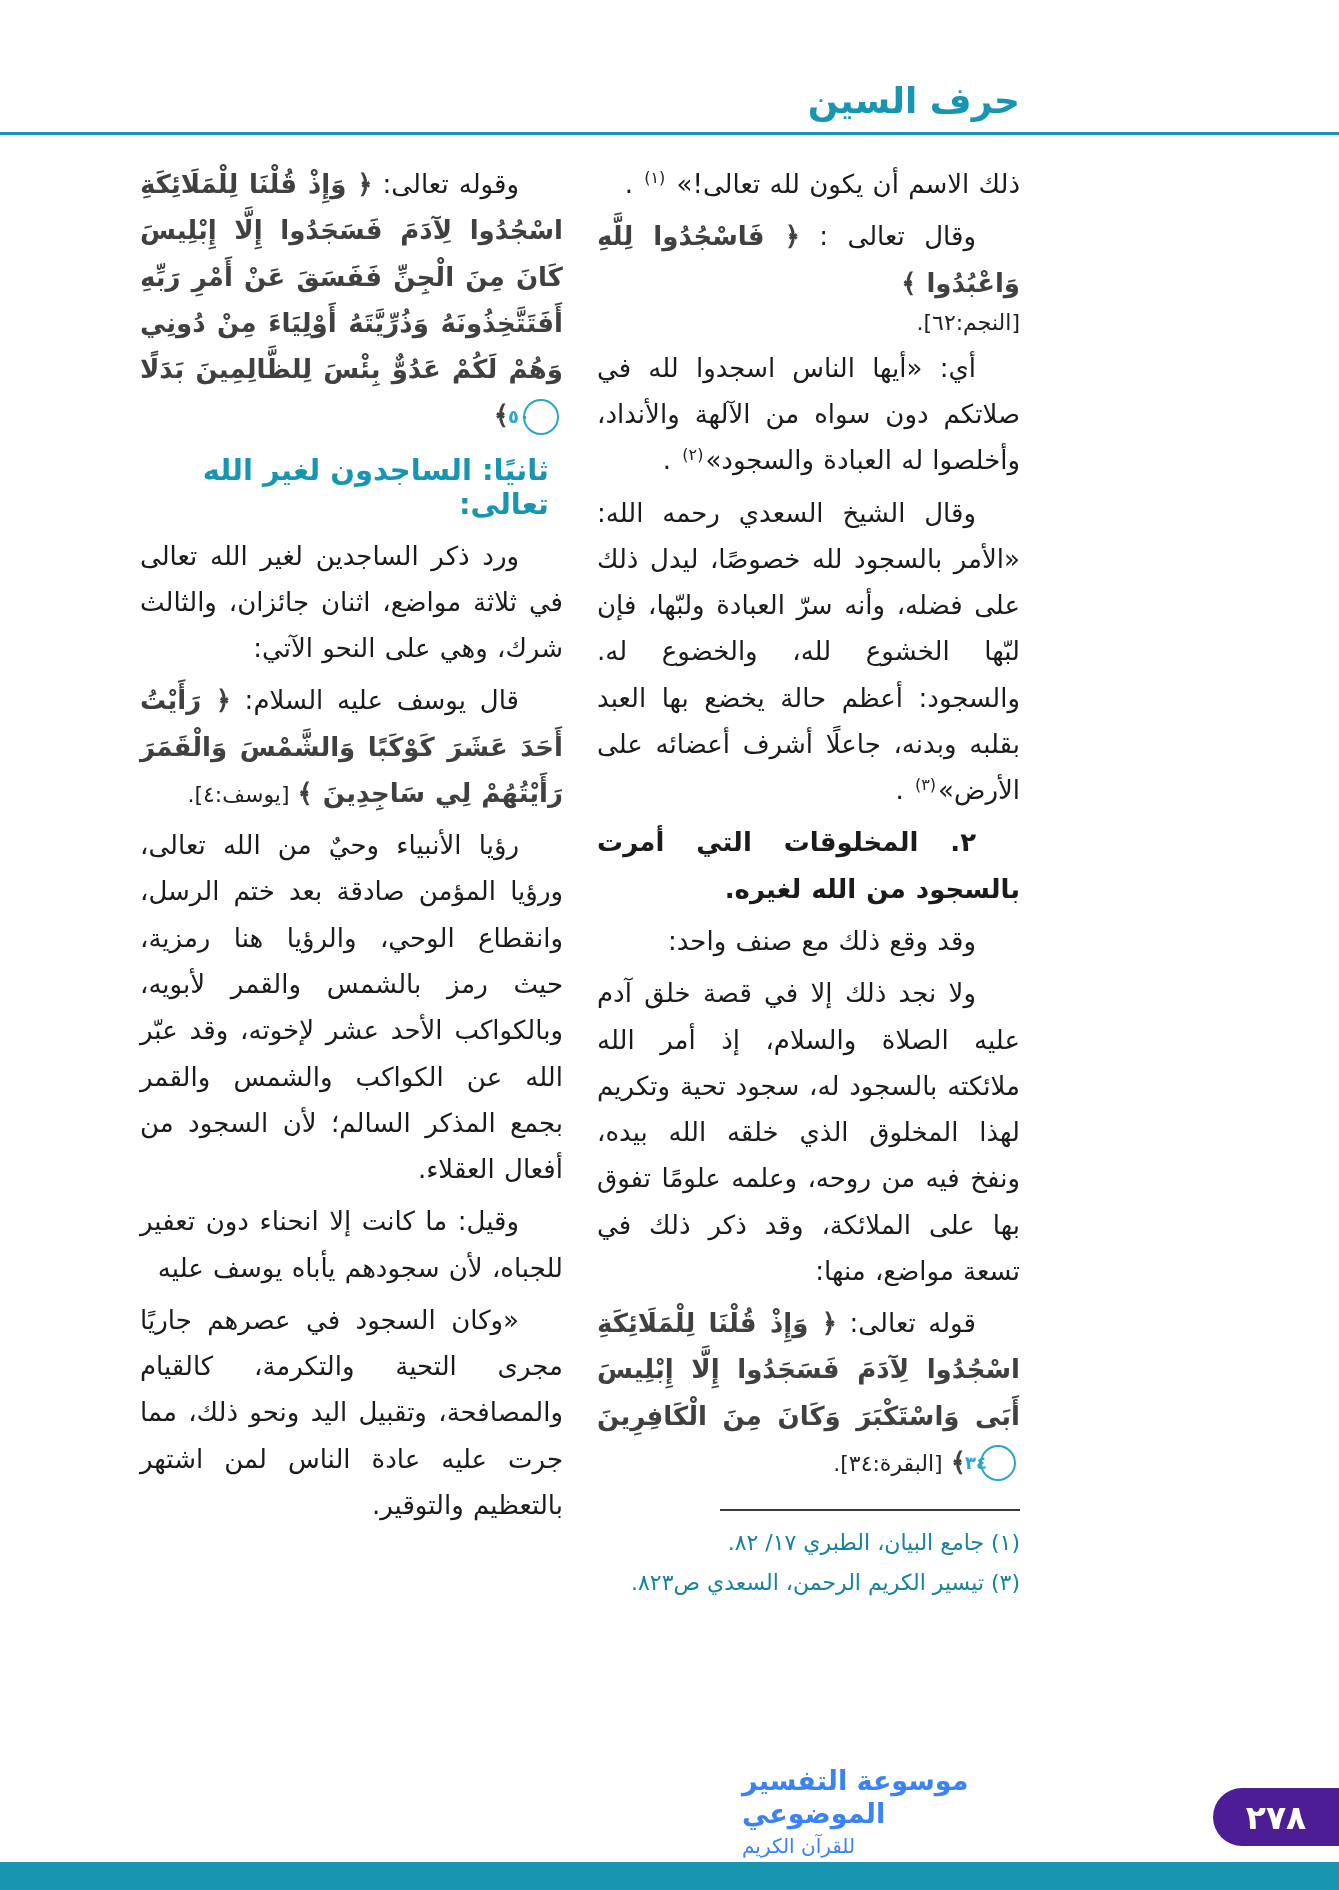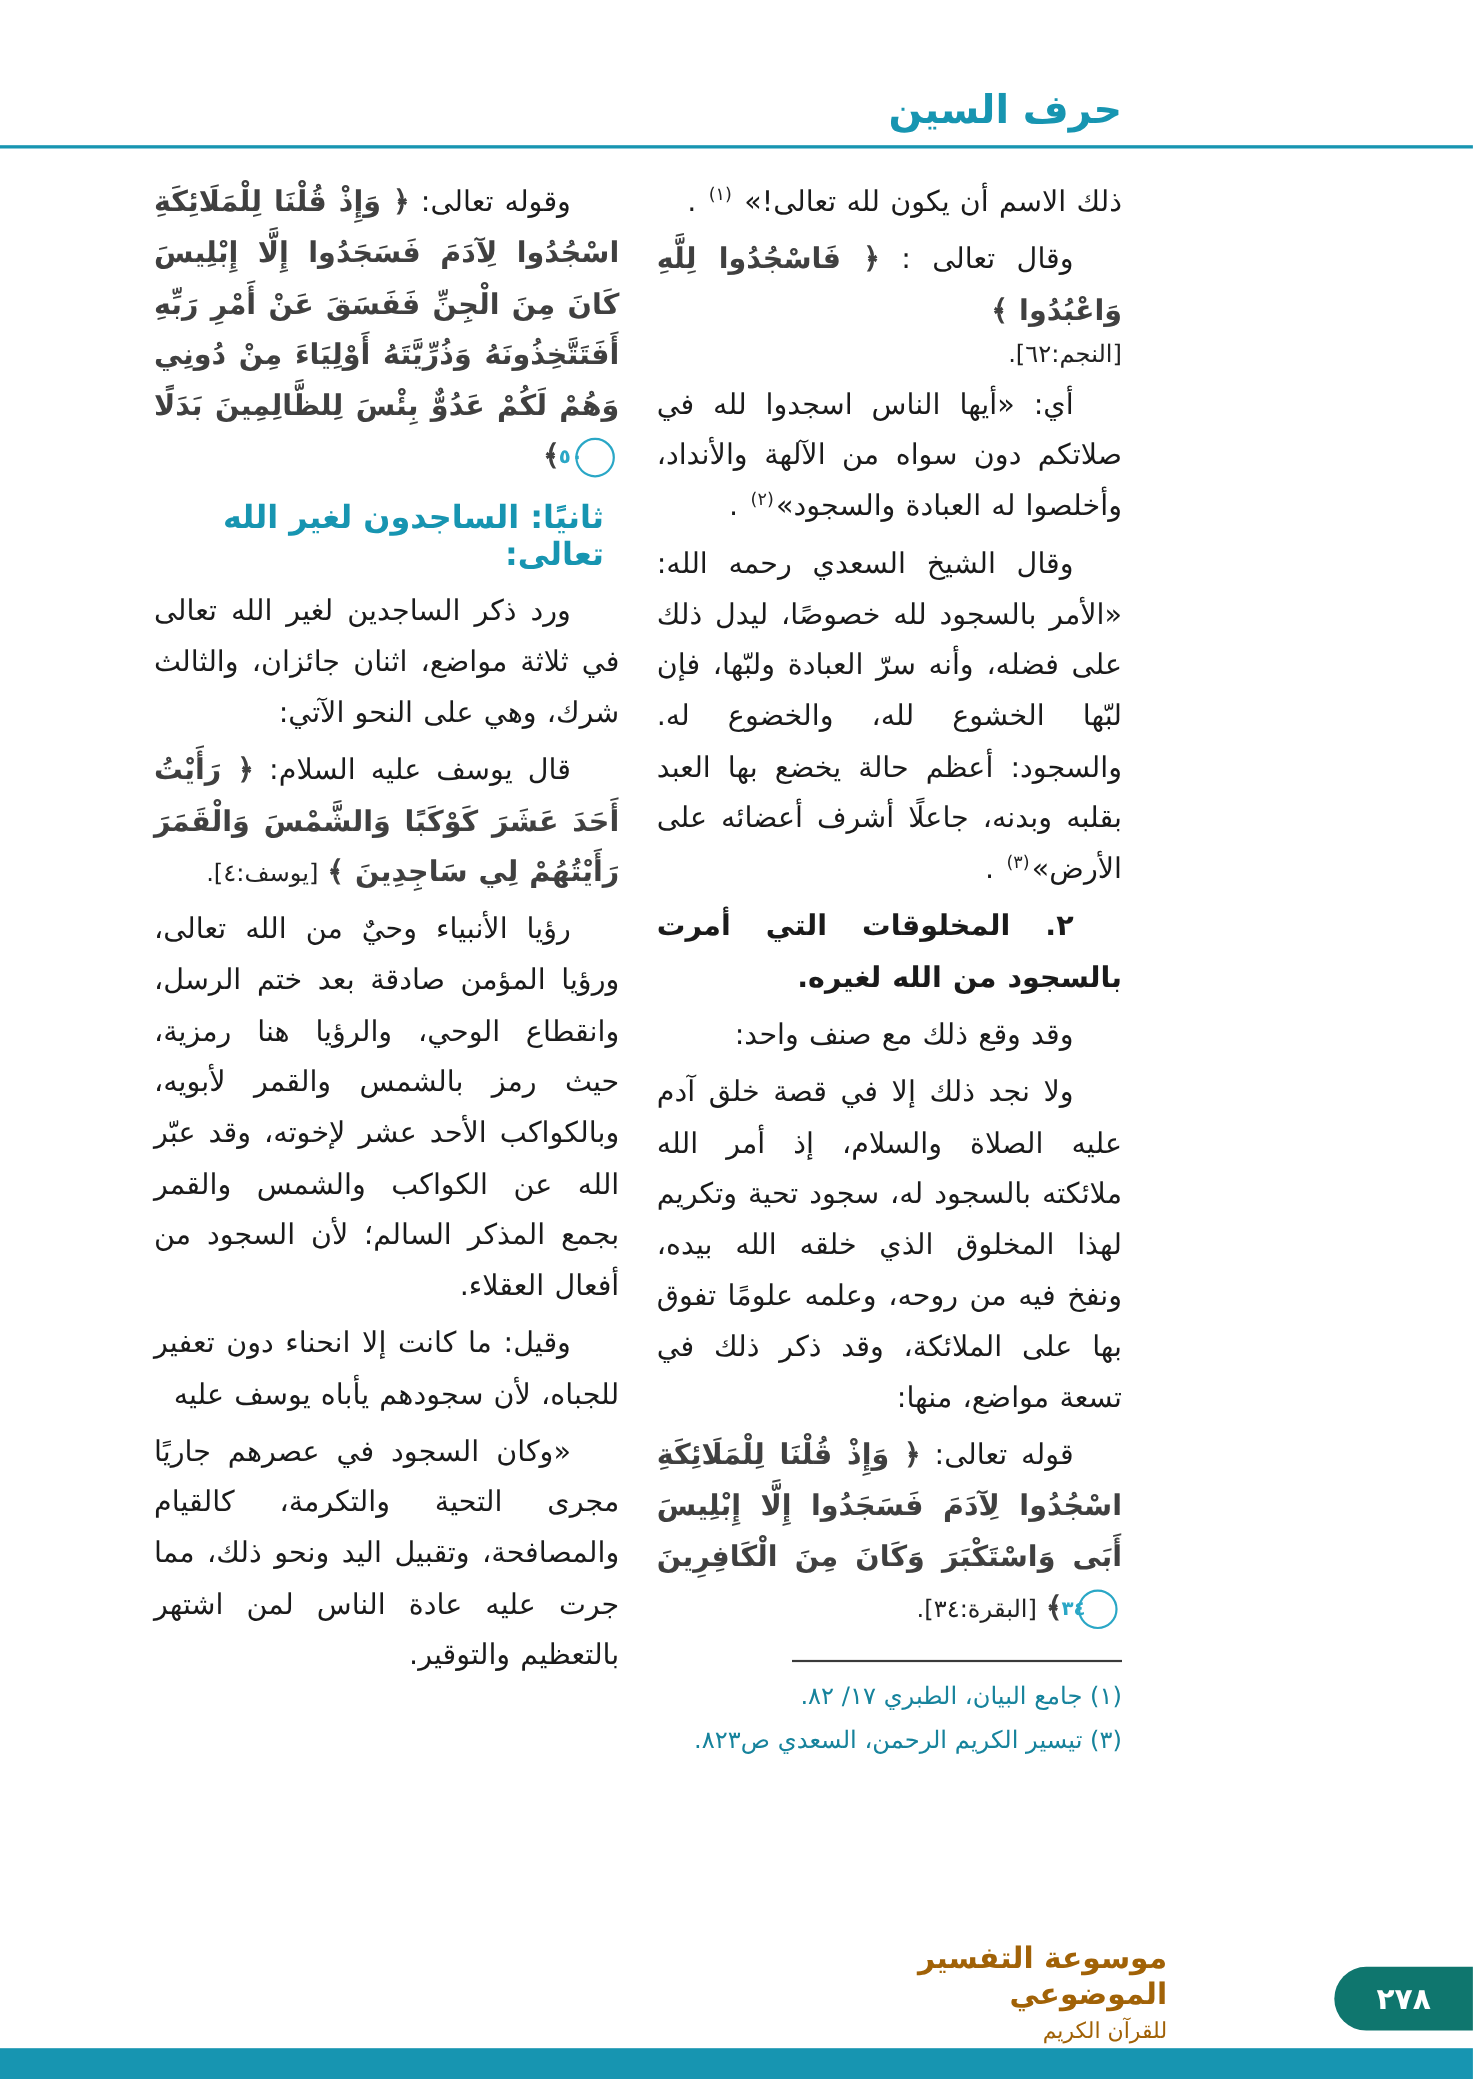--- a/index.html
+++ b/index.html
@@ -69,31 +69,31 @@
     width:300px; border-top:2px solid #3a3a3a;
     margin:24px 0 12px;
   }
   .footnote {
     font-size:22px; line-height:1.8; color:#16839c;
     text-align:right;
   }
 
   
   .logo {
-    position:absolute; left:771px; bottom:32px; width:290px;
-    text-align:right; color:#a16207;
+    position:absolute; left:742px; bottom:32px; width:290px;
+    text-align:left; color:#3b82f6;
   }
   .logo-line1 { font-size:27px; font-weight:bold; line-height:1.2; }
   .logo-line2 { font-size:20px; letter-spacing:2px; margin-top:4px; }
 
   .page-number-tab {
     position:absolute; right:0; bottom:44px;
     width:126px; height:58px;
-    background:#0f766e; color:#ffffff;
-    font-size:27px; font-weight:bold;
+    background:#4c1d95; color:#ffffff;
+    font-size:33px; font-weight:bold;
     display:flex; align-items:center; justify-content:center;
     border-radius:29px 0 0 29px;
     margin-top:24px;
   }
   .footer-bar {
     position:absolute; bottom:0; left:0; width:100%; height:28px;
     background:#1795b1;
   }
 </style>
 </head>

